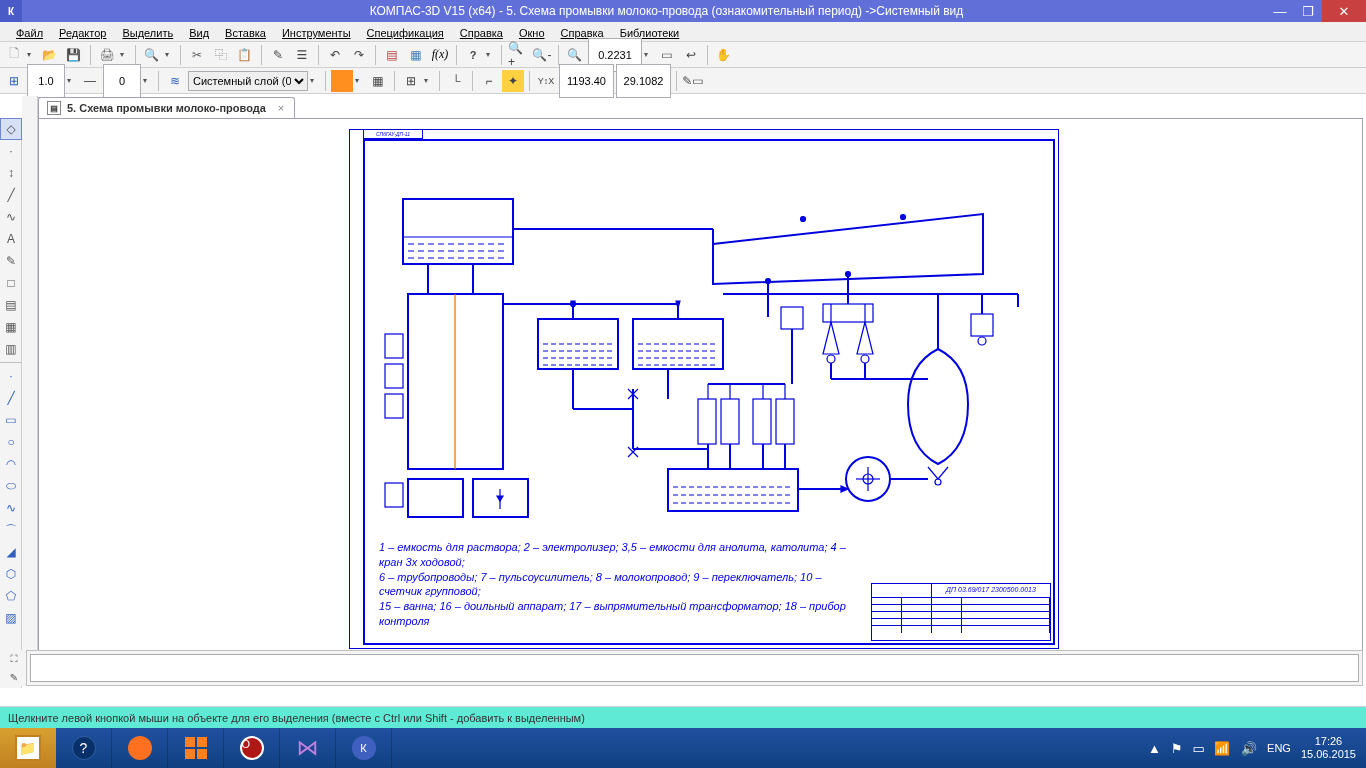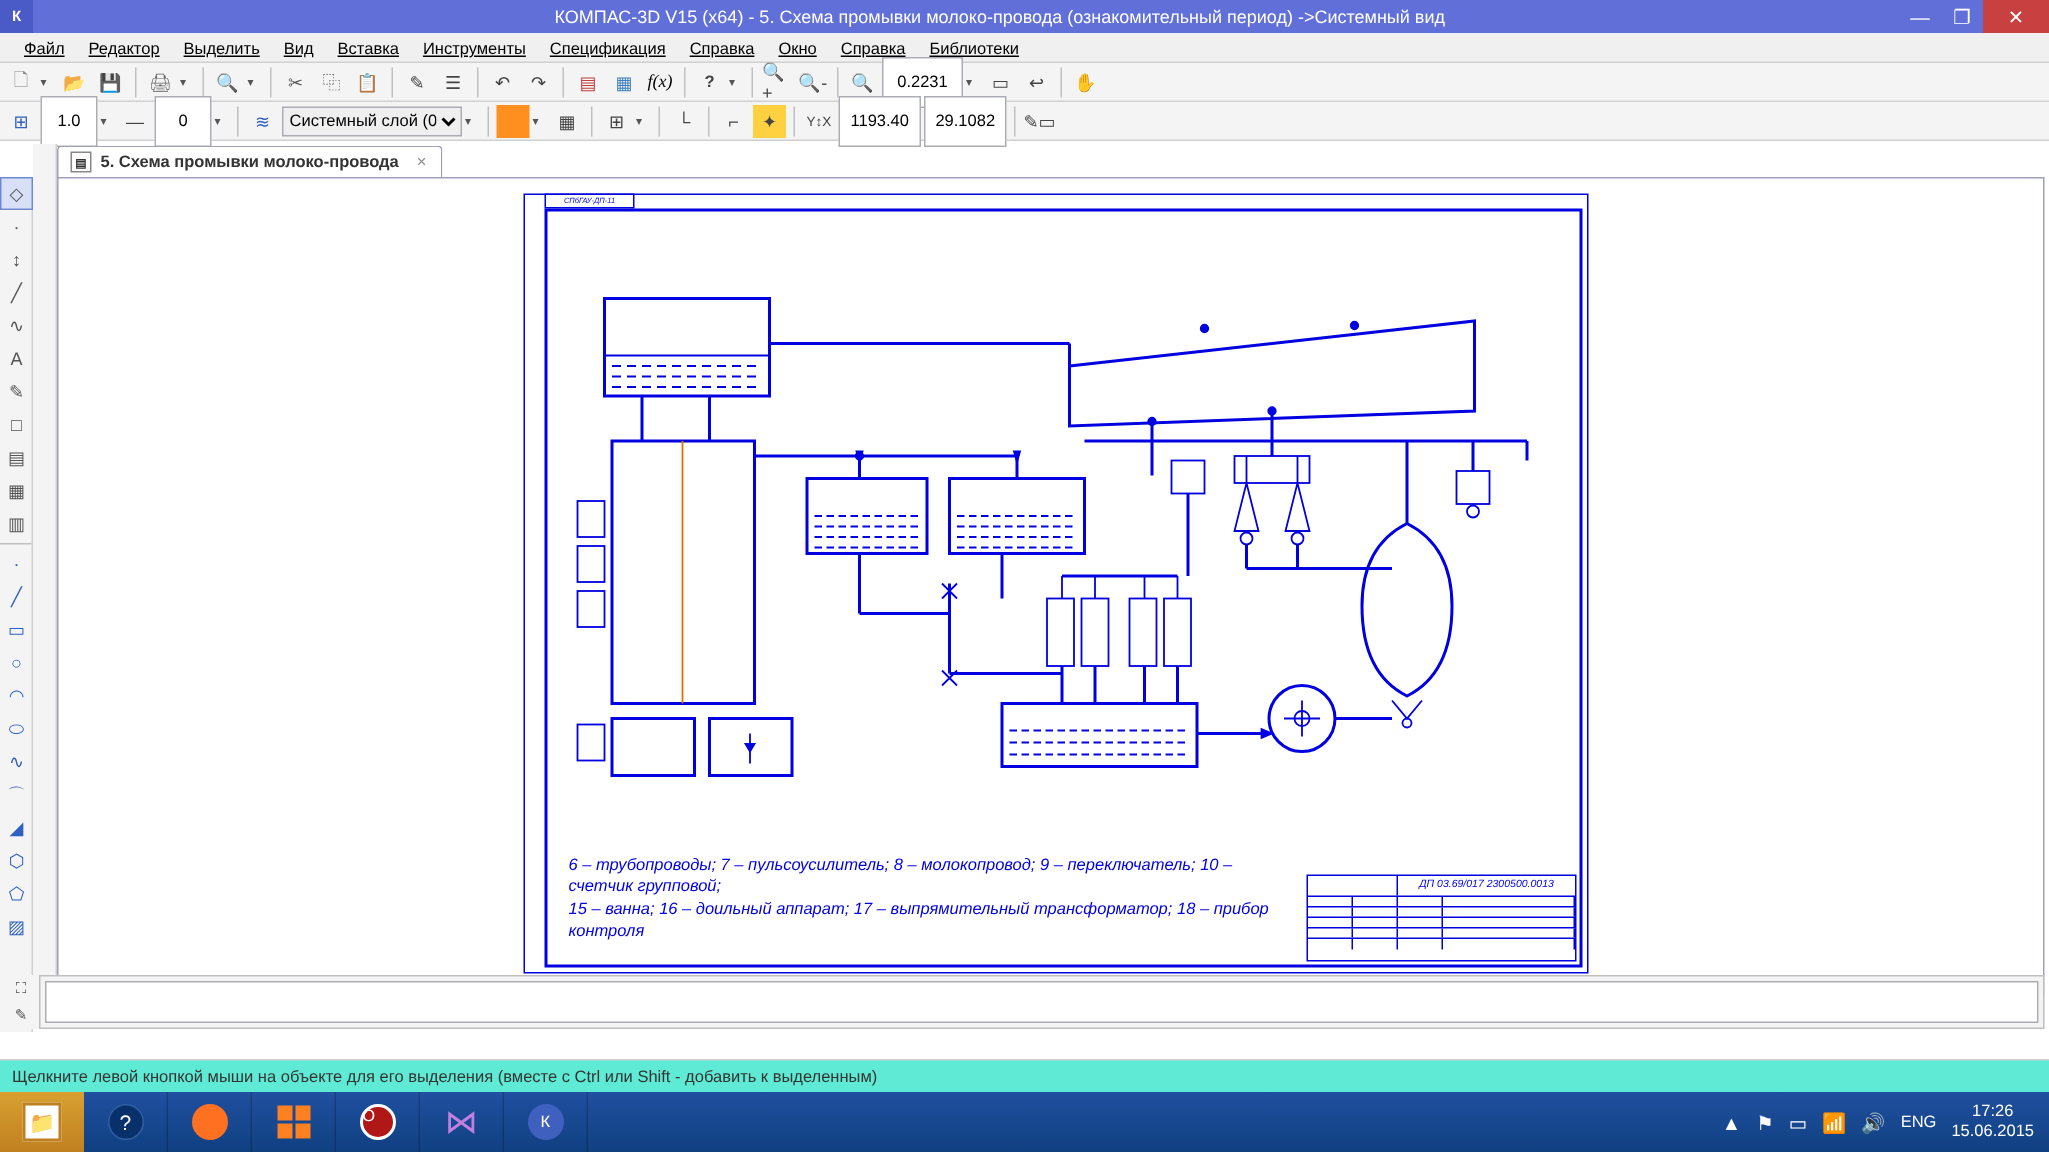--- a/index.html
+++ b/index.html
@@ -344,20 +344,21 @@
       <line class="thick" x1="517" y1="290" x2="555" y2="290"></line>
 
       <polygon class="fill" points="198,112 202,112 200,119"></polygon>
       <polygon class="fill" points="303,112 307,112 305,119"></polygon>
 
       <line class="thick" x1="140" y1="40" x2="340" y2="40"></line>
       <line class="thick" x1="340" y1="40" x2="340" y2="55"></line>
     </svg>
 
     <div class="legend">
+      <div>1 – емкость для раствора; 2 – электролизер; 3,5 – емкости для анолита, католита; 4 – кран 3х ходовой;</div>
       <div>6 – трубопроводы; 7 – пульсоусилитель; 8 – молокопровод; 9 – переключатель; 10 – счетчик групповой;</div>
       <div>15 – ванна; 16 – доильный аппарат; 17 – выпрямительный трансформатор; 18 – прибор контроля</div>
     </div>
 
     <div class="title-block">
       <div style="display:flex;height:14px;border-bottom:1px solid #0000e0">
         <div style="width:60px;border-right:1px solid #0000e0"></div>
         <div class="main-title" style="flex:1">ДП 03.69/017 2300500.0013</div>
       </div>
       <div class="row">

